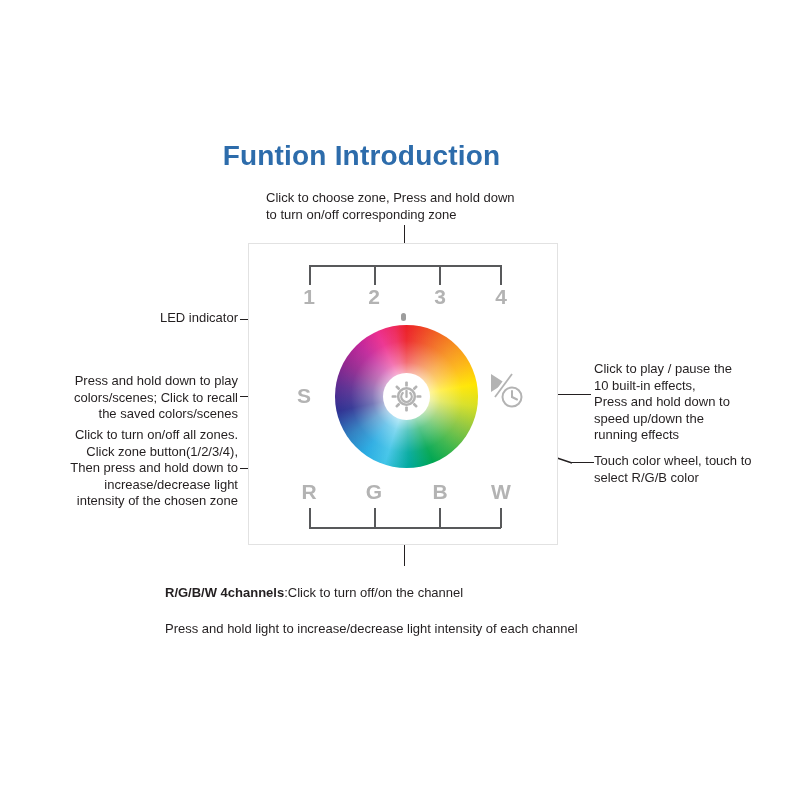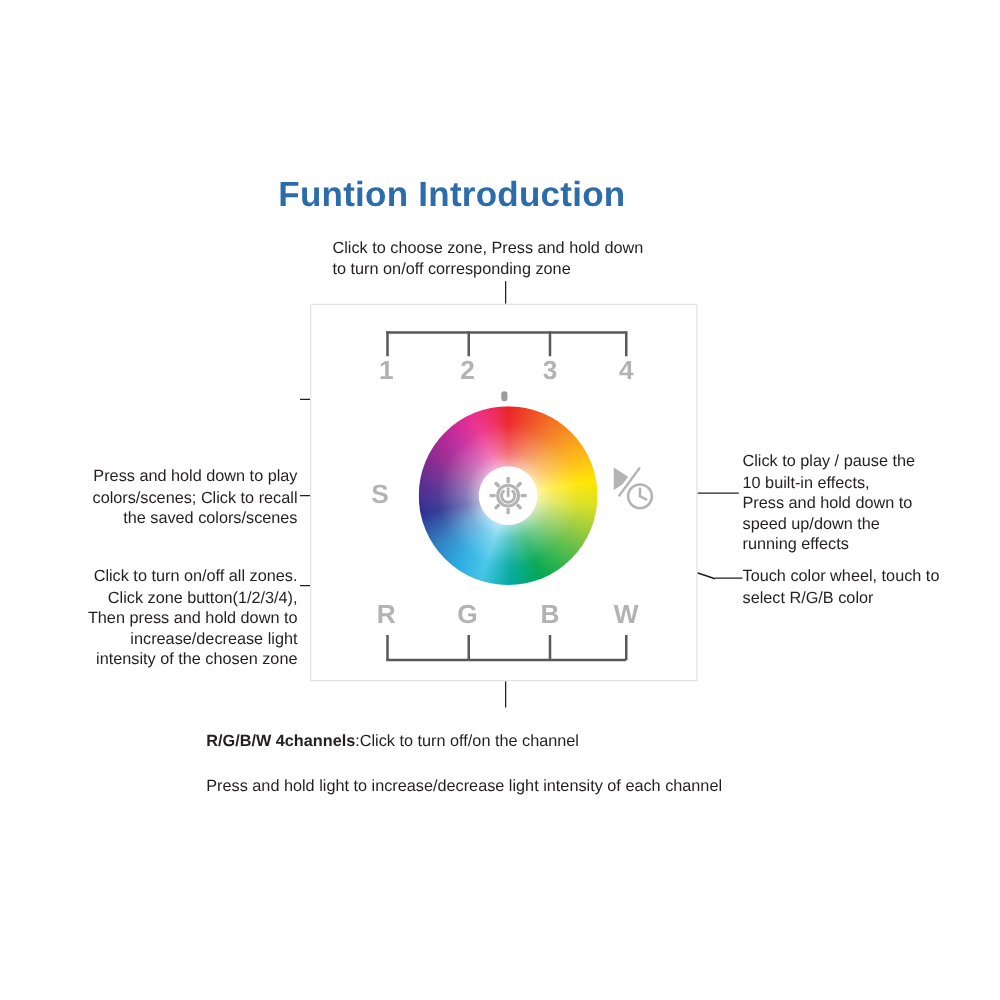--- a/index.html
+++ b/index.html
@@ -174,28 +174,29 @@
 
 <div id="stage">
 
   <div class="page-title">Funtion Introduction</div>
 
   <div class="callout left-align" style="left:266px; top:190px; width:300px;">Click to choose zone, Press and hold down
 to turn on/off corresponding zone</div>
 
   <div class="ln ln-v" style="left:404px; top:225px; height:41px;"></div>
 
+  <div class="callout right-align" style="left:40px; top:310px; width:198px;">LED indicator</div>
   <div class="ln ln-h" style="left:240px; top:319px; width:163px;"></div>
 
   <div class="callout right-align" style="left:22px; top:373px; width:216px;">Press and hold down to play
 colors/scenes; Click to recall
 the saved colors/scenes</div>
   <div class="ln ln-h" style="left:240px; top:396px; width:54px;"></div>
 
-  <div class="callout right-align" style="left:22px; top:453px; width:216px;">Click to turn on/off all zones.
+  <div class="callout right-align" style="left:22px; top:427px; width:216px;">Click to turn on/off all zones.
 Click zone button(1/2/3/4),
 Then press and hold down to
 increase/decrease light
 intensity of the chosen zone</div>
   <div class="ln ln-h" style="left:240px; top:468px; width:110px;"></div>
 
   <svg style="position:absolute; left:0; top:0; width:800px; height:800px; pointer-events:none;">
     <line x1="350" y1="468" x2="401" y2="404" stroke="#231f20" stroke-width="1.4"></line>
     <line x1="572" y1="463" x2="456" y2="424" stroke="#231f20" stroke-width="1.4"></line>
   </svg>

